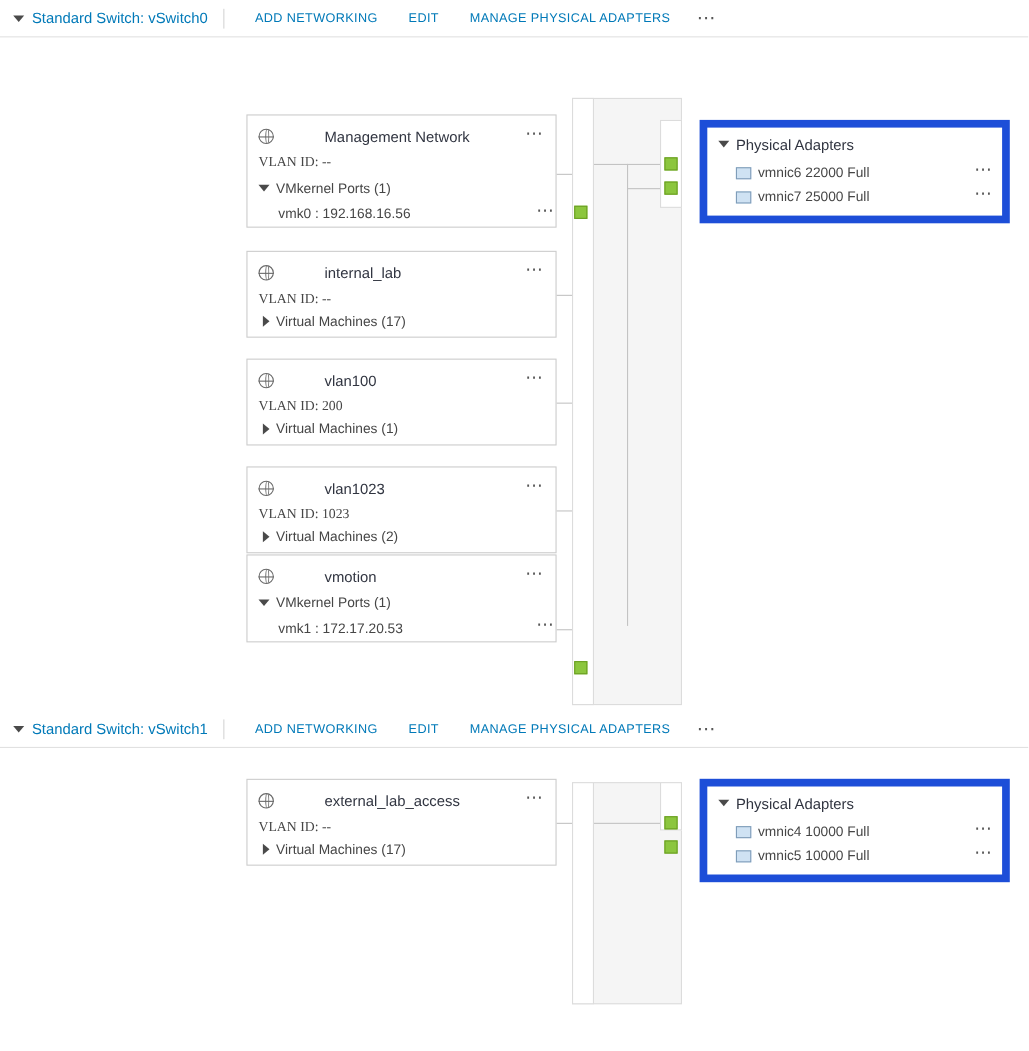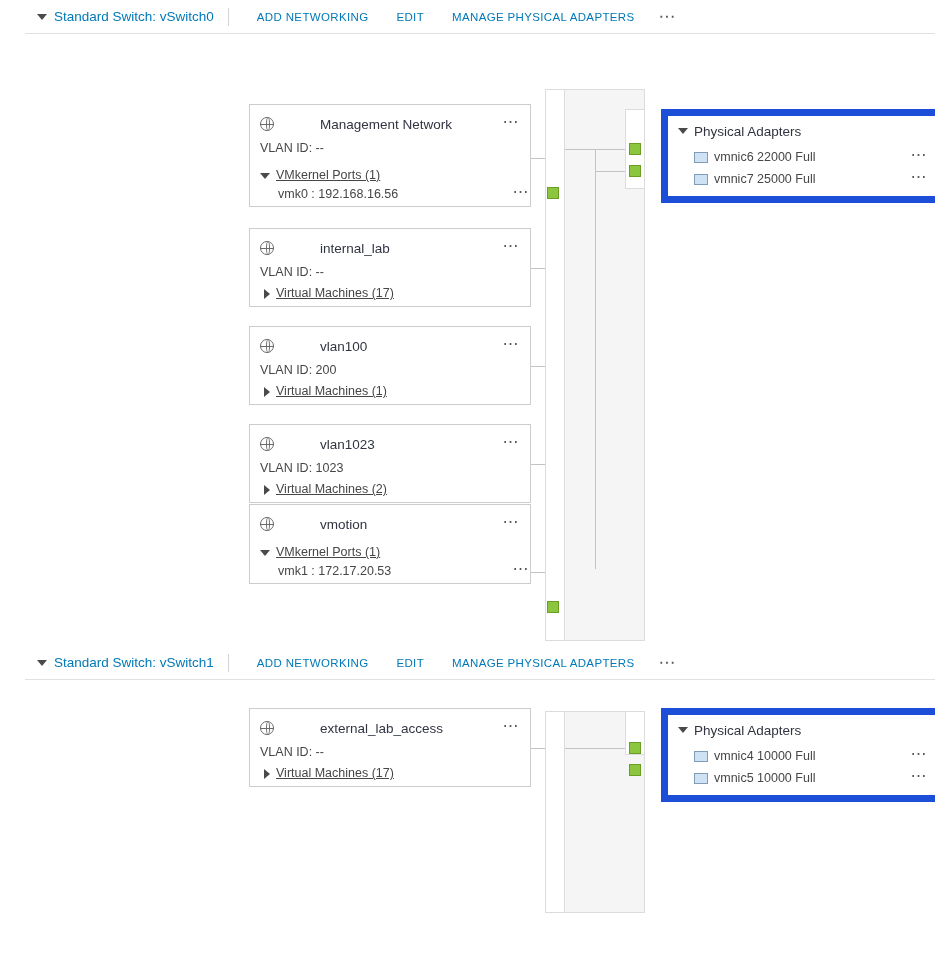--- a/index.html
+++ b/index.html
@@ -5,21 +5,21 @@
   * { box-sizing: border-box; }
   html, body {
     margin: 0; padding: 0;
     width: 935px; height: 955px;
     background: #ffffff;
     font-family: "Liberation Sans", sans-serif;
     font-size: 13px;
     color: #313541;
     overflow: hidden;
   }
-  .switch-section { position: relative; padding-left: 25px; }
+  .switch-section { position: relative; }
 
   
   .switch-header {
     display: flex;
     align-items: center;
     height: 34px;
     padding-left: 10px;
     border-bottom: 1px solid #e1e1e1;
   }
   .chev {
@@ -107,29 +107,29 @@
     line-height: 8px;
     padding-bottom: 5px;
   }
   .card-sub {
     font-size: 12.5px;
     color: #464646;
     padding-left: 10px;
     height: 23px;
     display: flex;
     align-items: center;
+    font-family: Liberation Serif, serif;
   }
   .expander {
     display: flex;
-    align-items: flex-end;
+    align-items: center;
     height: 23px;
     padding-left: 10px;
     font-size: 12.5px;
     color: #464646;
-    text-decoration: underline;
   }
   .caret-right, .caret-down {
     width: 12px; height: 12px;
     position: relative;
     display: inline-block;
     margin-right: 4px;
     flex: 0 0 auto;
   }
   .caret-right::before {
     content: "";

